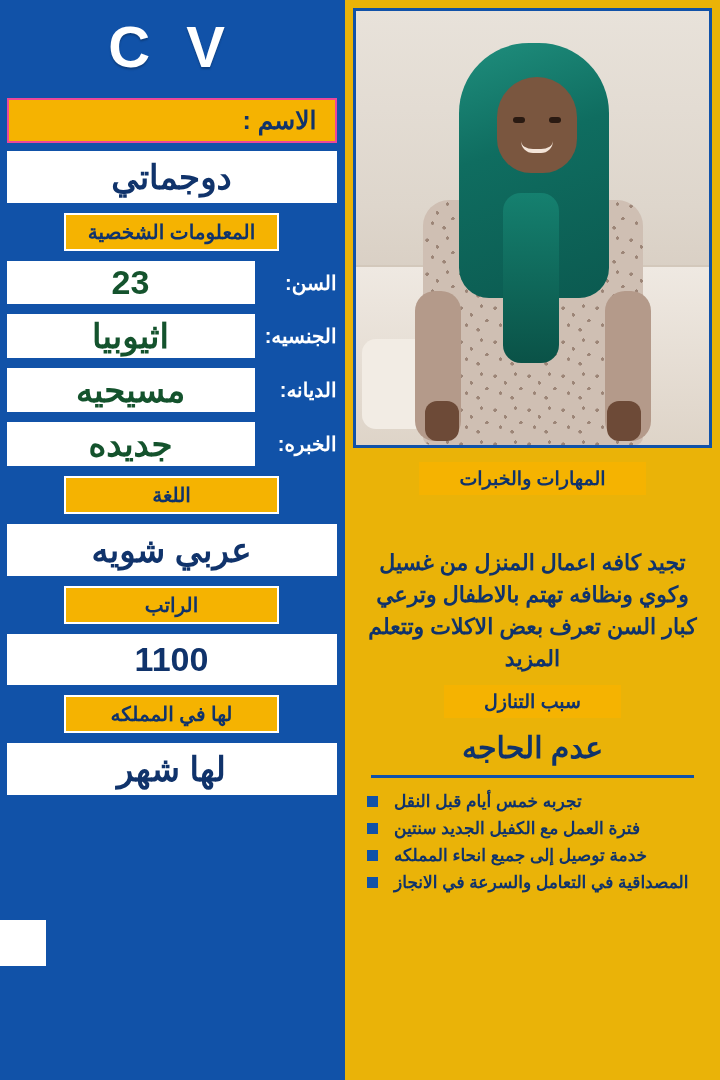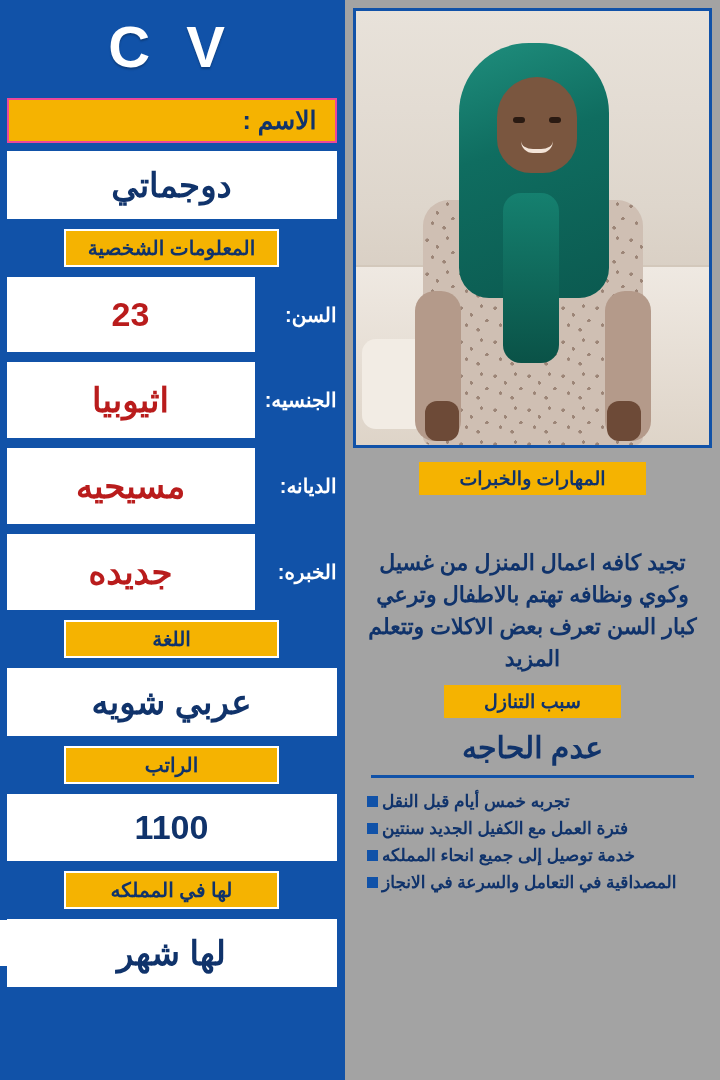--- a/index.html
+++ b/index.html
@@ -56,21 +56,21 @@
   .bar-yellow.rightalign { text-align: right; padding-right: 18px; }
 
   
   .bar-white {
     width: 330px;
     background: #ffffff;
     color: #10336b;
     font-size: 34px;
     font-weight: bold;
     text-align: center;
-    padding: 14px 10px;
+    padding: 6px 10px;
     margin-bottom: 10px;
   }
 
   
   .chip-yellow {
     background: #f5b301;
     color: #10336b;
     font-size: 20px;
     font-weight: bold;
     text-align: center;
@@ -94,32 +94,32 @@
     color: #ffffff;
     font-size: 20px;
     font-weight: bold;
     white-space: nowrap;
     width: 74px;
     text-align: right;
   }
   .field-value {
     flex: 1;
     background: #ffffff;
-    color: #b91c1c;
+    color: #14532d;
     font-size: 34px;
     font-weight: bold;
     text-align: center;
-    padding: 18px 4px;
+    padding: 2px 4px;
   }
 
   
   .left-col {
     width: 375px;
     height: 1080px;
-    background: #a3a3a3;
+    background: #eab308;
     position: relative;
     display: flex;
     flex-direction: column;
   }
   .photo-frame {
     margin: 8px 8px 0 8px;
     height: 440px;
     border: 3px solid #1152a8;
     position: relative;
     overflow: hidden;
@@ -231,21 +231,21 @@
   }
   .note-list li {
     color: #10336b;
     font-size: 17px;
     font-weight: bold;
     line-height: 1.6;
     display: flex;
     flex-direction: row;
     align-items: center;
     justify-content: flex-end;
-    gap: 4px;
+    gap: 16px;
   }
   .sq {
     display: inline-block; width: 11px; height: 11px;
     background: #1152a8; flex: 0 0 auto;
   }
 
   
   .white-notch {
     position: absolute;
     left: 0px; top: 920px;

